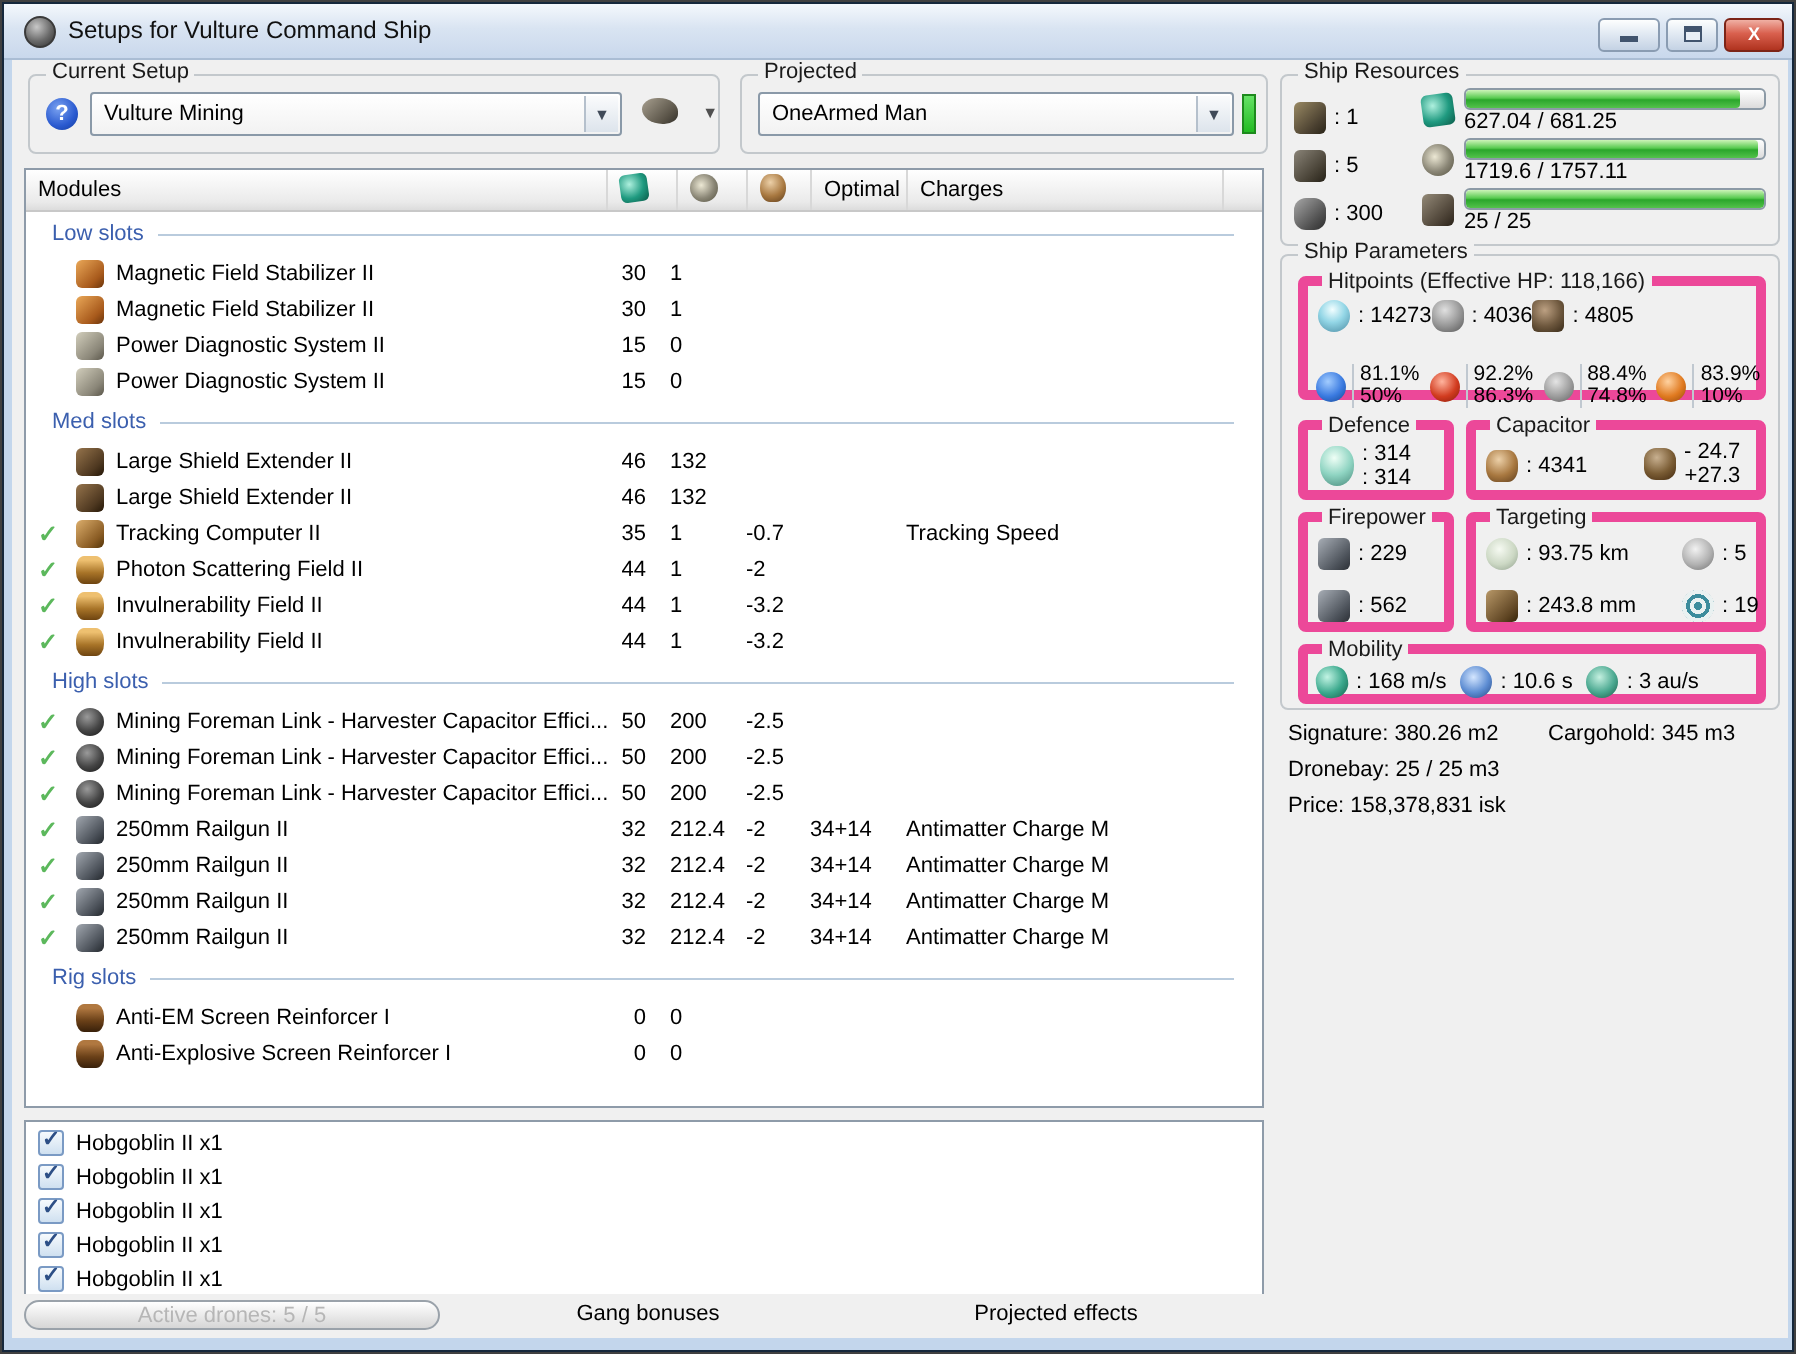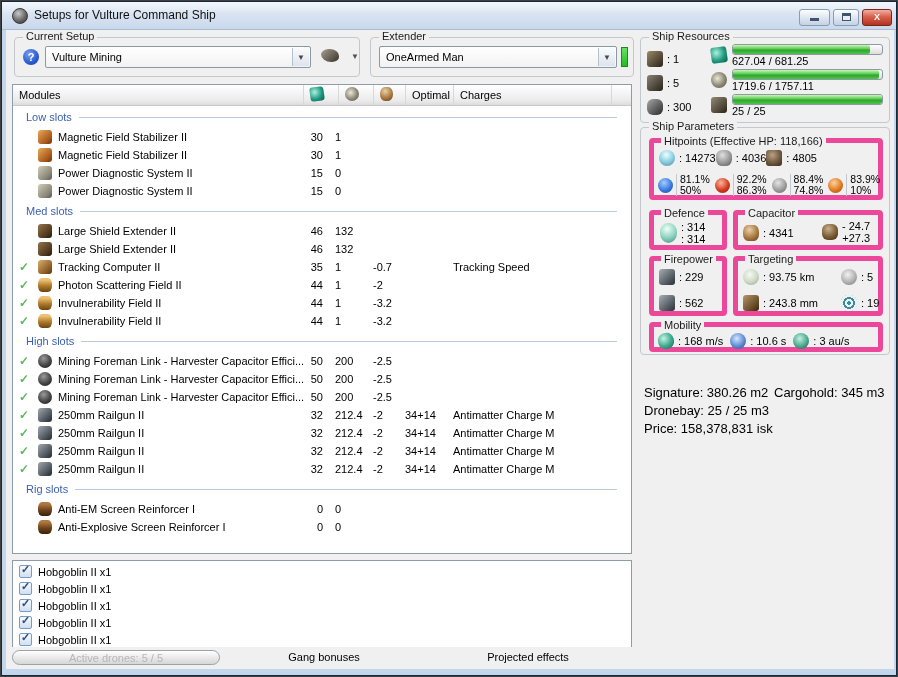--- a/index.html
+++ b/index.html
@@ -102,21 +102,21 @@
   .drone-progress{position:absolute;left:6px;top:3px;width:208px;height:15px;border:1px solid #9aa2aa;border-radius:8px;
     background:linear-gradient(#ffffff,#d6d6d6);color:#b6b6b6;text-align:center;line-height:14px;font-size:11px;box-sizing:border-box;}
   .flabel{position:absolute;top:4px;transform:translateX(-50%);}
   
   .stat{display:flex;align-items:center;gap:4px;font-size:11px;color:#000;white-space:nowrap;}
   .gb-sub{position:absolute;border:5px solid #ec4899;border-radius:4px;box-sizing:border-box;}
   .gb-sub>.gb-label{position:absolute;top:-8px;left:7px;background:#f0f0f0;padding:0 3px;font-size:11px;color:#1a1a1a;white-space:nowrap;}
   .rgroup{display:flex;align-items:center;gap:3px;}
   .rgroup .rcol{border-left:1px solid #c0c8d0;padding-left:3px;font-size:10.5px;line-height:11px;}
   .two-line{font-size:11px;line-height:12px;}
-  .summary-line{position:absolute;font-size:13px;color:#000;white-space:nowrap;margin-top:24px;}
+  .summary-line{position:absolute;font-size:11px;color:#000;white-space:nowrap;}
 </style>
 </head>
 <body>
 
 <div id="window" data-name="app-window">
 
   <div class="titlebar" data-name="title-bar">
     <span class="app-icon" data-name="app-icon"></span>
     <span class="title" data-name="window-title">Setups for Vulture Command Ship</span>
     <span class="winbtn min" data-name="minimize-button"><span class="glyph-min"></span></span>
@@ -133,21 +133,21 @@
         <span class="cval" data-name="current-setup-value">Vulture Mining</span>
         <span class="carr" data-name="chevron-down-icon">▼</span>
       </div>
       <span class="ship-menu-btn" style="left:304px;top:8px;" data-name="ship-menu-button">
         <span class="shipic" data-name="ship-icon"></span>
         <span class="dd" data-name="chevron-down-icon">▼</span>
       </span>
     </div>
 
     <div class="groupbox" style="left:364px;top:7px;width:264px;height:40px;" data-name="character-group">
-      <span class="gb-label" data-name="character-label">Extender</span>
+      <span class="gb-label" data-name="character-label">Projected</span>
       <div class="combo" style="left:8px;top:8px;width:238px;" data-name="character-select">
         <span class="cval" data-name="character-value">OneArmed Man</span>
         <span class="carr" data-name="chevron-down-icon">▼</span>
       </div>
       <span class="skillbar" style="left:250px;top:9px;" data-name="skill-level-indicator"></span>
     </div>
 
     <div class="groupbox" style="left:634px;top:7px;width:250px;height:86px;" data-name="ship-resources-group">
       <span class="gb-label" data-name="ship-resources-label">Ship Resources</span>
       <div style="position:absolute;left:6px;top:9px;width:62px;">
@@ -388,21 +388,21 @@
             </span>
           <span class="stat">
               <span class="ic" data-name="armor-hp-icon"></span>
               <span data-name="armor-hp">: 4036</span>
             </span>
           <span class="stat">
               <span class="ic" data-name="structure-hp-icon"></span>
               <span data-name="structure-hp">: 4805</span>
             </span>
         </div>
-        <div id="resists" style="position:absolute;left:4px;top:31px;display:flex;gap:5px;">
+        <div id="resists" style="position:absolute;left:4px;top:39px;display:flex;gap:5px;">
             <span class="rgroup" data-name="resist-group">
               <span class="ic" data-name="em-resist-icon" style="width: 15px; height: 15px;"></span>
               <span class="rcol" data-name="resist-values">
                 <div>81.1%</div>
                 <div>50%</div>
               </span>
             </span>
             <span class="rgroup" data-name="resist-group">
               <span class="ic" data-name="thermal-resist-icon" style="width: 15px; height: 15px;"></span>
               <span class="rcol" data-name="resist-values">

